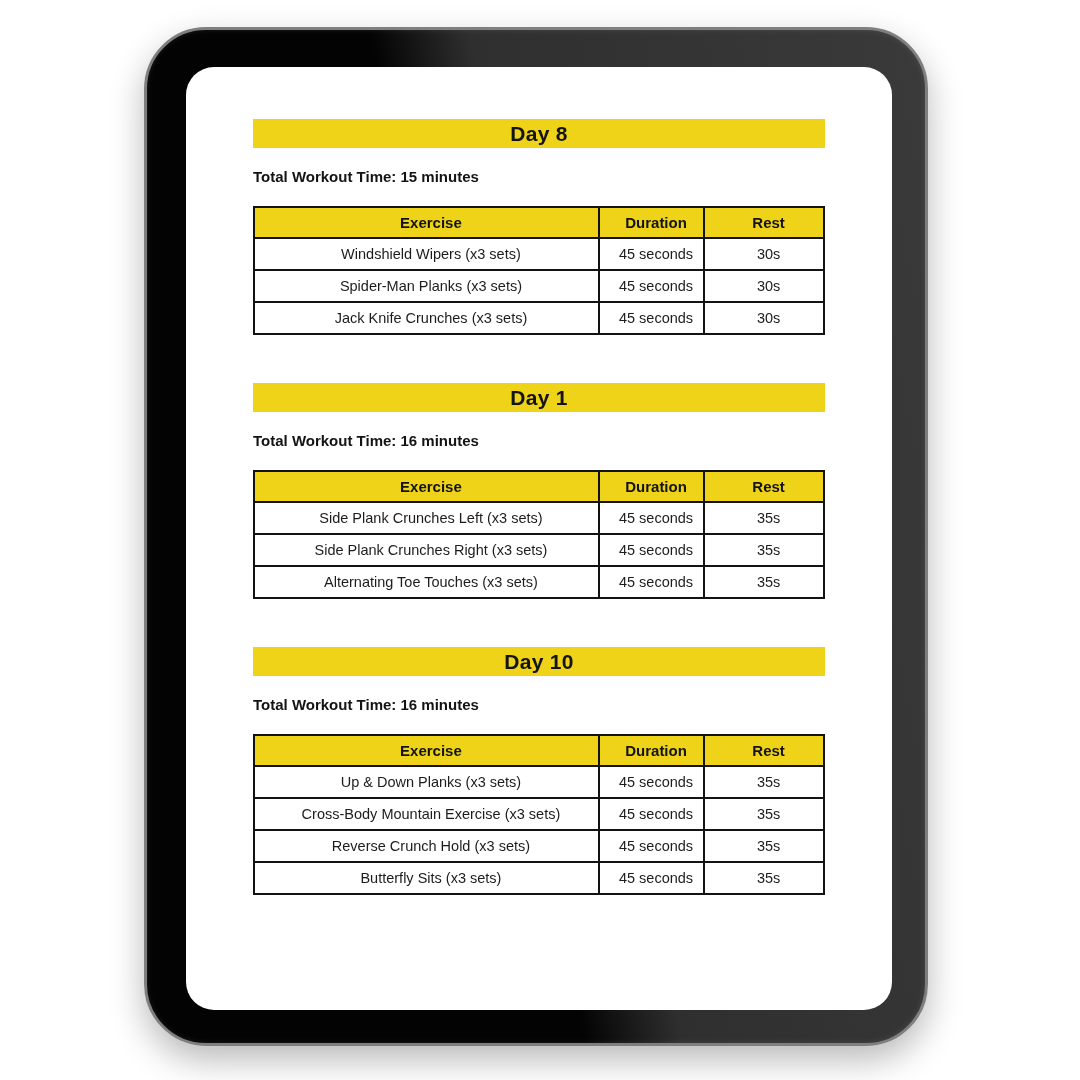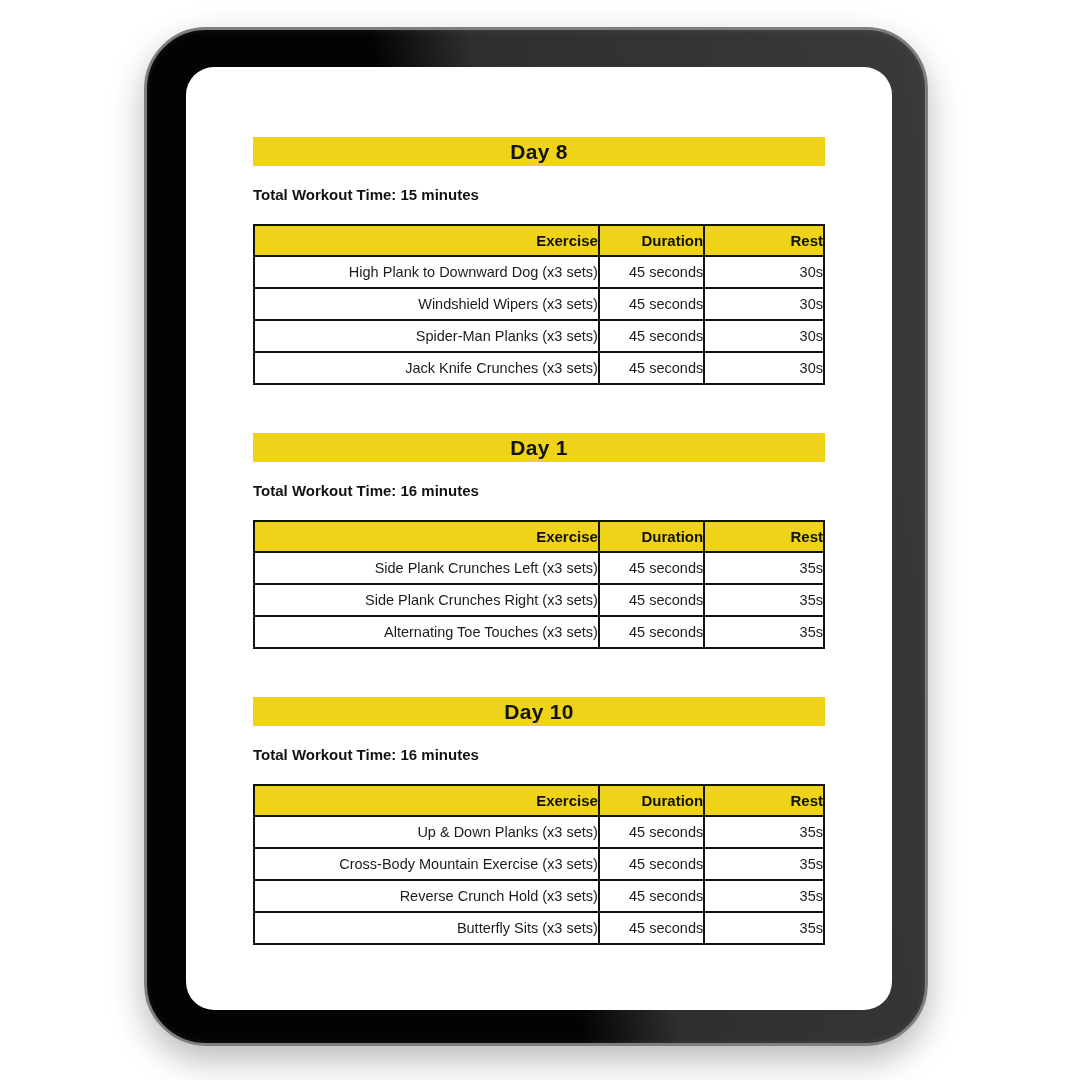--- a/index.html
+++ b/index.html
@@ -24,21 +24,21 @@
   
   .screen {
     position: absolute;
     top: 37px; right: 33px; bottom: 33px; left: 39px;
     background: #ffffff;
     border-radius: 28px;
     overflow: hidden;
   }
   .content {
     width: 572px;
-    margin: 18px auto;
+    margin: 0 auto;
     padding-top: 52px;
     color: #161616;
   }
 
   
   .day { margin-bottom: 48px; }
   .banner {
     height: 29px;
     background: #efd318;
     display: flex; align-items: center; justify-content: center;
@@ -53,21 +53,21 @@
 
   
   table {
     width: 572px;
     table-layout: fixed;
     border-collapse: collapse;
   }
   th, td {
     border: 2px solid #121212;
     padding: 0 0 0 9px;
-    text-align: right;
+    text-align: center;
     vertical-align: middle;
     white-space: nowrap;
     overflow: hidden;
   }
   th {
     height: 31px;
     background: #efd318;
     font-size: 15px; font-weight: 800; color: #131313;
   }
   td {
@@ -94,25 +94,20 @@
           <p class="subtitle">Total Workout Time: 15 minutes</p>
           <table>
             <thead>
               <tr>
                 <th class="col-ex">Exercise</th>
                 <th class="col-dur">Duration</th>
                 <th class="col-rest">Rest</th>
               </tr>
             </thead>
             <tbody>
-              <tr>
-                <td>High Plank to Downward Dog (x3 sets)</td>
-                <td>45 seconds</td>
-                <td>30s</td>
-              </tr>
               <tr>
                 <td>Windshield Wipers (x3 sets)</td>
                 <td>45 seconds</td>
                 <td>30s</td>
               </tr>
               <tr>
                 <td>Spider-Man Planks (x3 sets)</td>
                 <td>45 seconds</td>
                 <td>30s</td>
               </tr>

